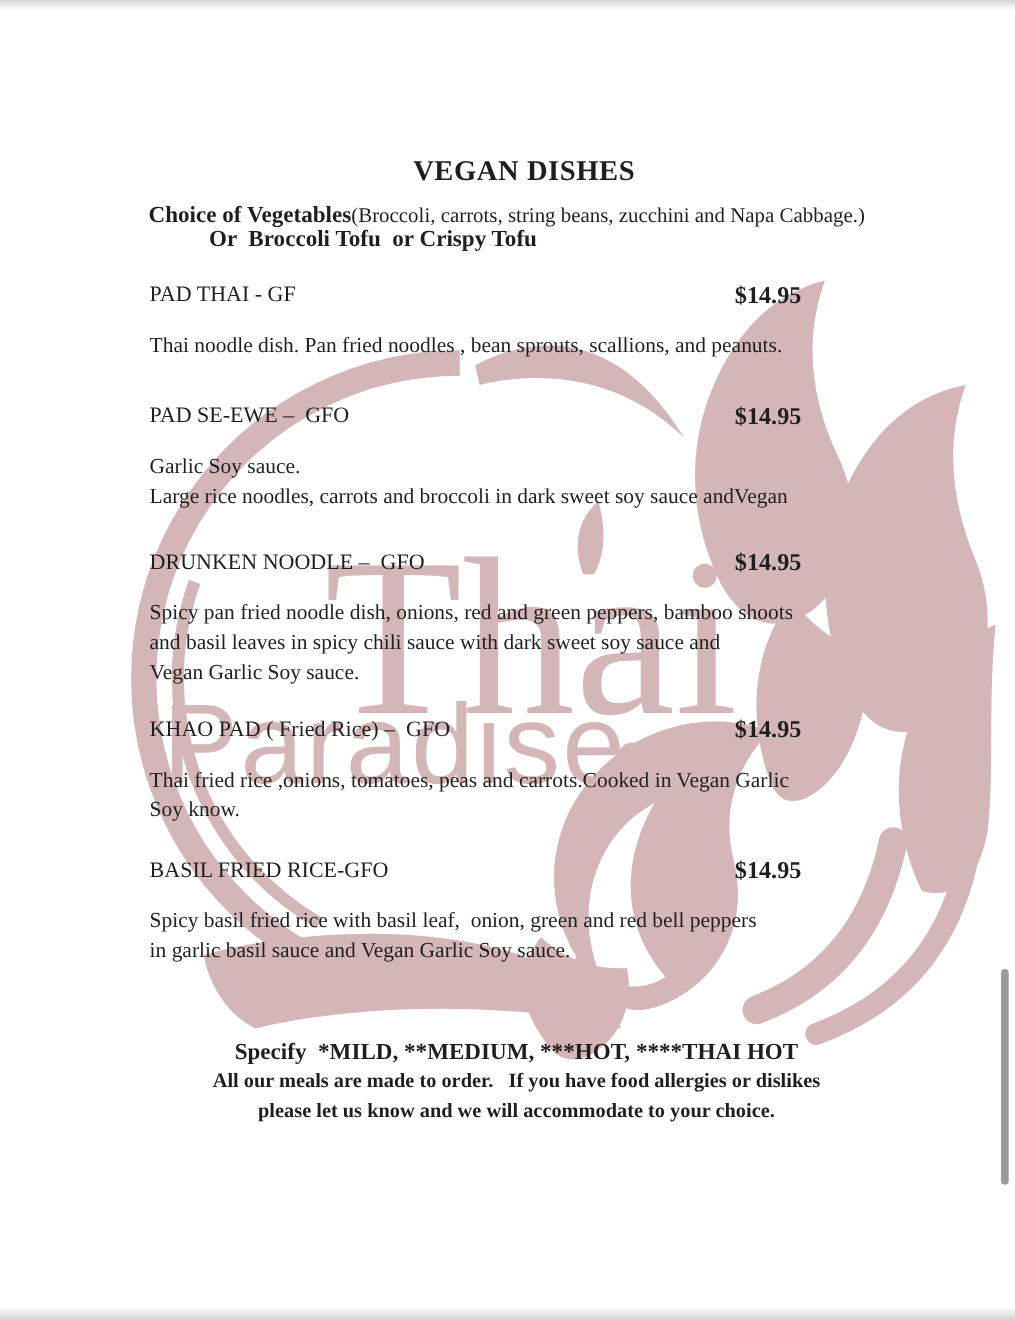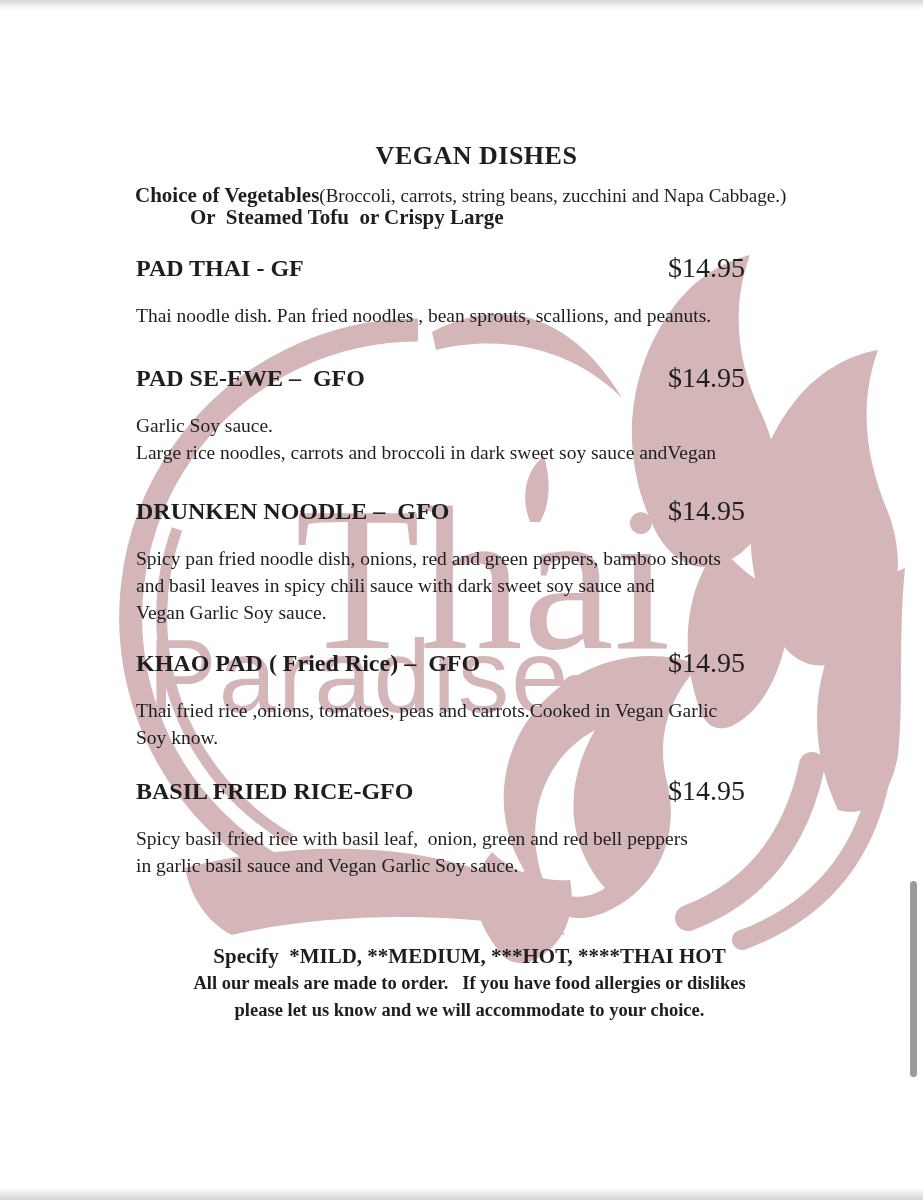--- a/index.html
+++ b/index.html
@@ -26,22 +26,22 @@
   .page-title{
     position:absolute;top:141px;left:15px;width:100%;
     text-align:center;font-size:26px;font-weight:bold;letter-spacing:.5px;
   }
   .choice-line{position:absolute;top:183px;left:135px;font-size:19px;text-align:right;}
   .choice-line .lead{font-size:21px;font-weight:bold;}
   .tofu-line{position:absolute;top:205px;left:190px;font-size:21px;font-weight:bold;}
 
   .item{position:absolute;left:136px;width:720px;}
   .item-head{position:relative;line-height:26px;}
-  .item-name{font-size:24px;font-weight:bold;margin-top:40px;}
-  .item-price{position:absolute;left:532px;top:0;font-size:28px;font-weight:normal;}
+  .item-name{font-size:20px;font-weight:normal;margin-top:40px;}
+  .item-price{position:absolute;left:532px;top:0;font-size:22px;font-weight:bold;}
   .item-desc{margin-top:18px;font-size:19.5px;line-height:27px;}
 
   .footer{position:absolute;top:942px;left:8px;width:100%;text-align:center;}
   .footer .spice{font-size:21px;font-weight:bold;line-height:28px;}
   .footer .note{font-size:18.5px;font-weight:bold;line-height:26.5px;}
 
   .scrollbar-thumb{
     position:absolute;left:910px;top:881px;width:7px;height:196px;
     background:#9b9b9b;border-radius:4px;
   }
@@ -86,21 +86,21 @@
   </svg>
 
   <div class="content">
 
     <div class="page-title">VEGAN DISHES</div>
 
     <div class="choice-line">
       <span class="lead">Choice of Vegetables</span><span>(Broccoli, carrots, string beans, zucchini and Napa Cabbage.)</span>
     </div>
 
-    <div class="tofu-line pre">Or  Steamed Tofu  or Crispy Large</div>
+    <div class="tofu-line pre">Or  Broccoli Tofu  or Crispy Tofu</div>
 
     <div class="item" style="top:255px">
       <div class="item-head">
         <span class="item-name pre">PAD THAI - GF</span>
         <span class="item-price">$14.95</span>
       </div>
       <div class="item-desc">
         <div class="pre">Thai noodle dish. Pan fried noodles , bean sprouts, scallions, and peanuts.</div>
       </div>
     </div>

